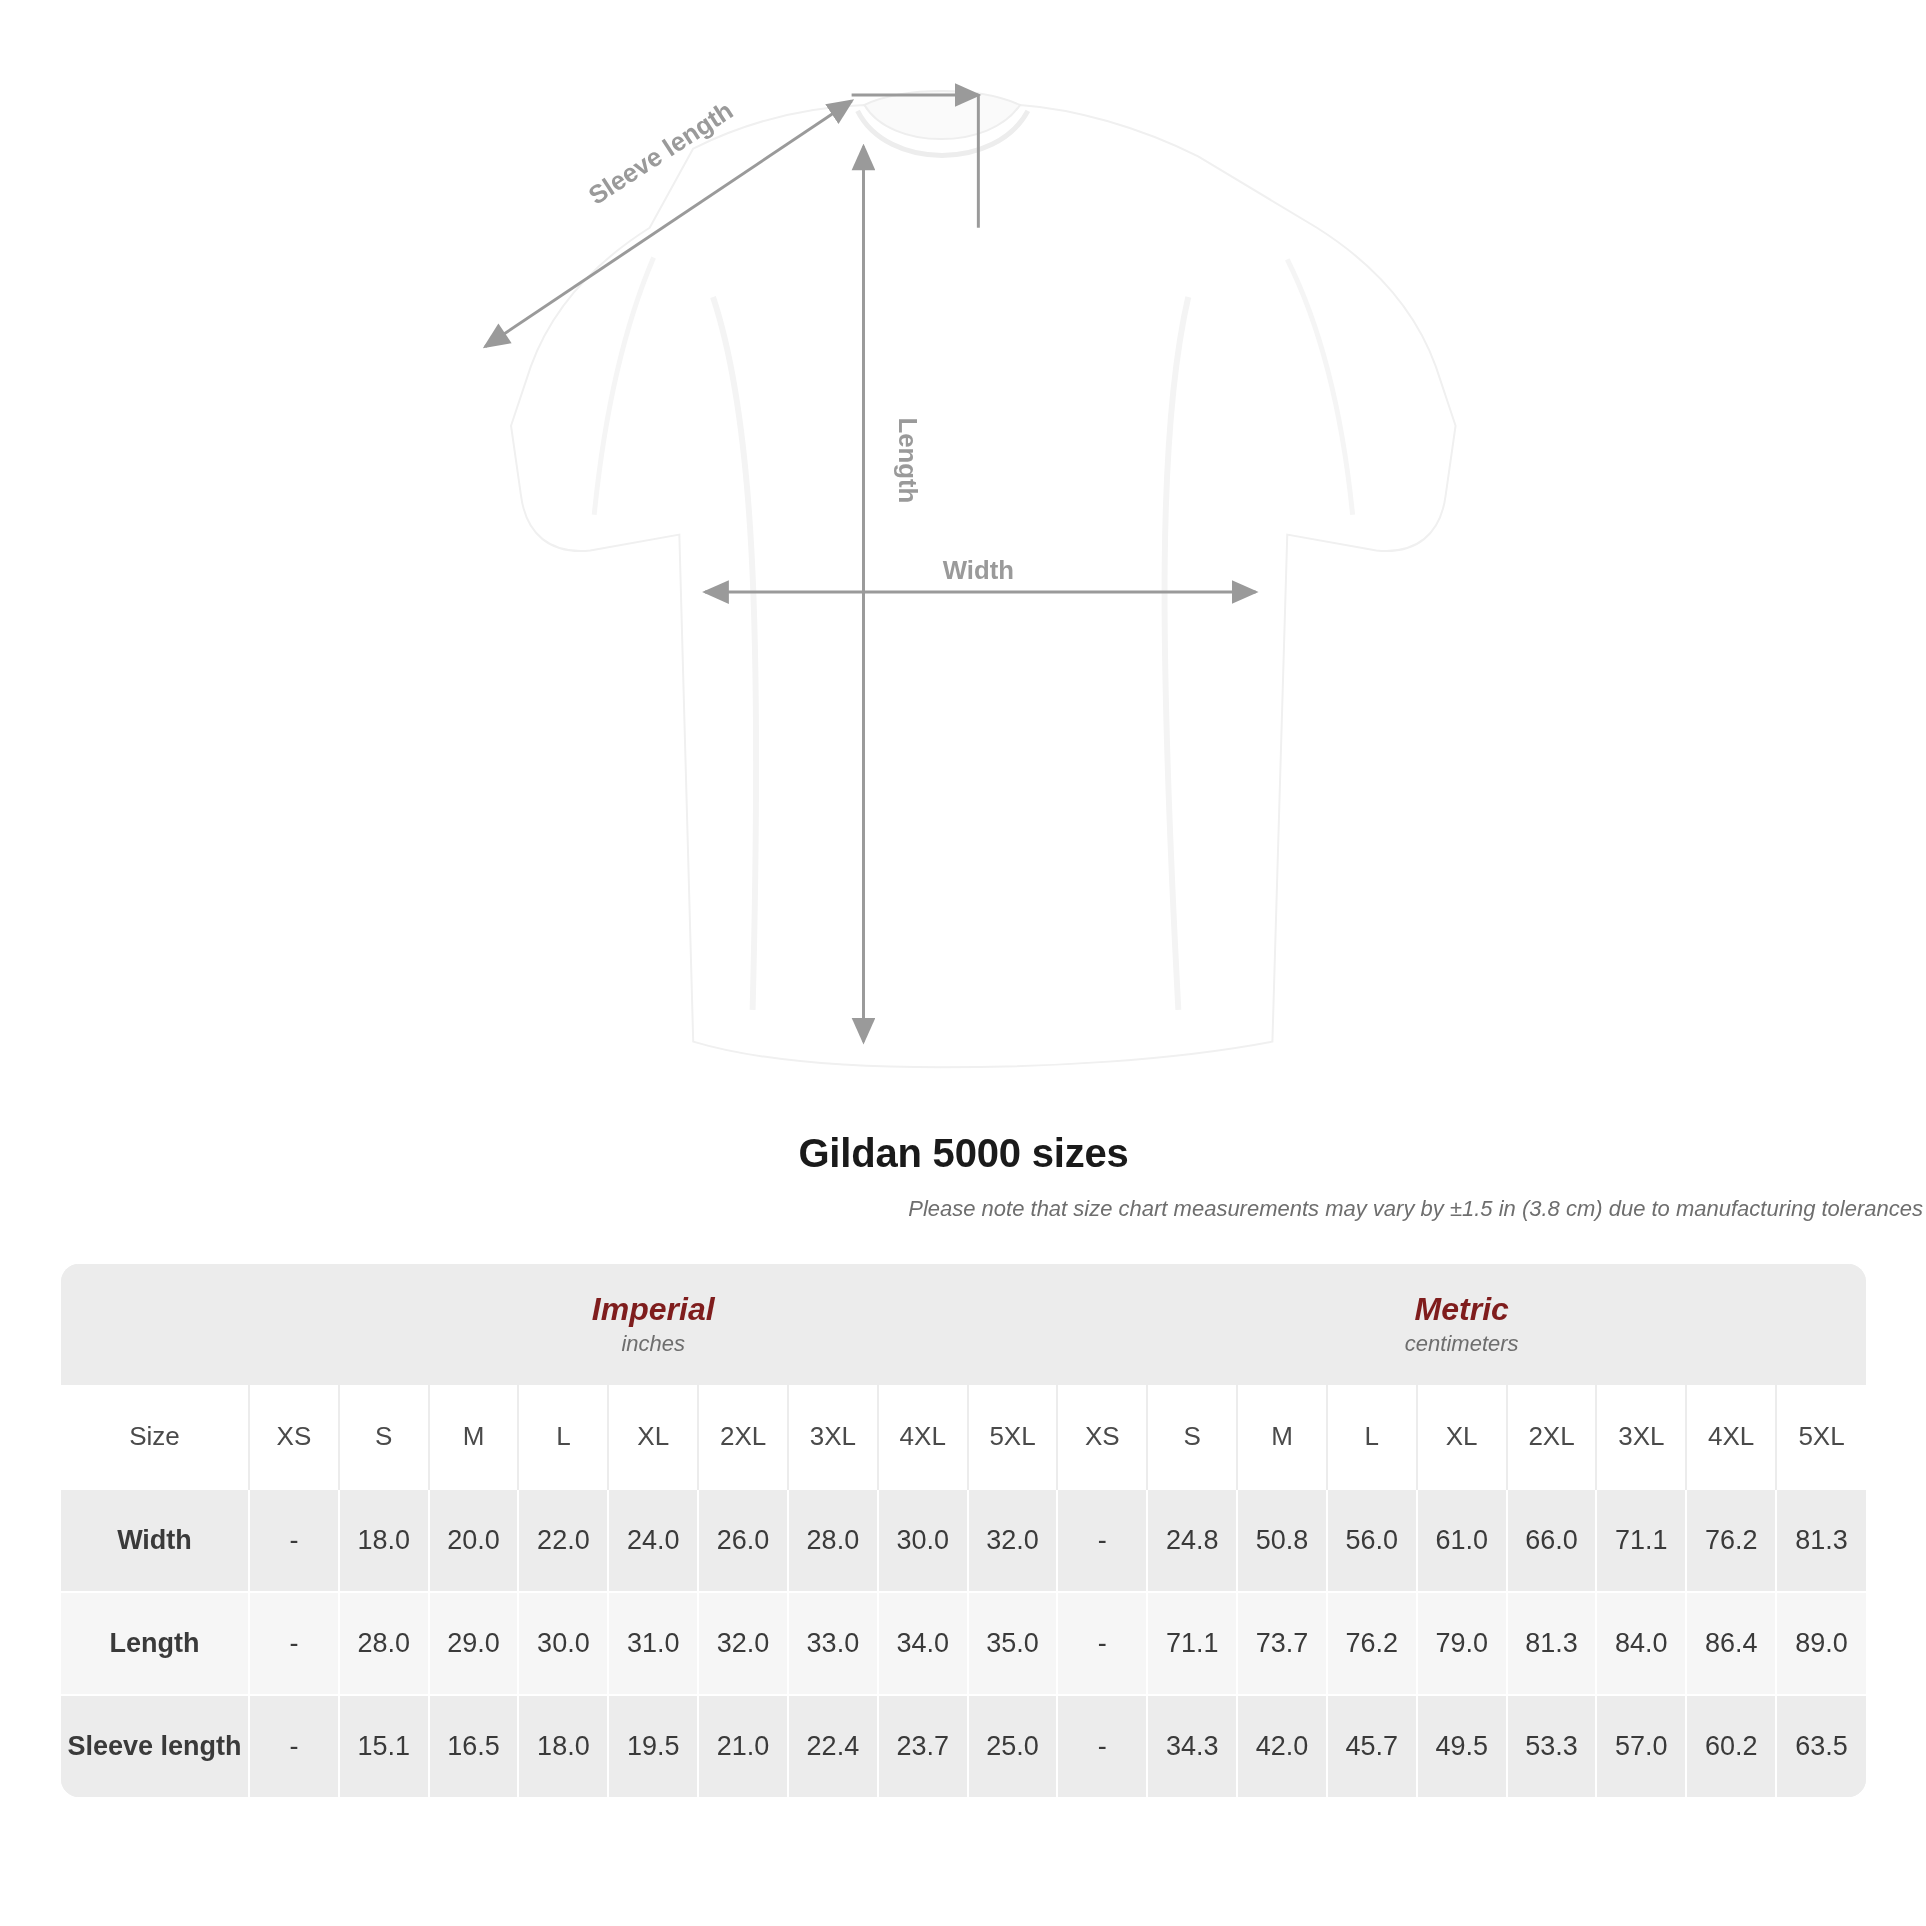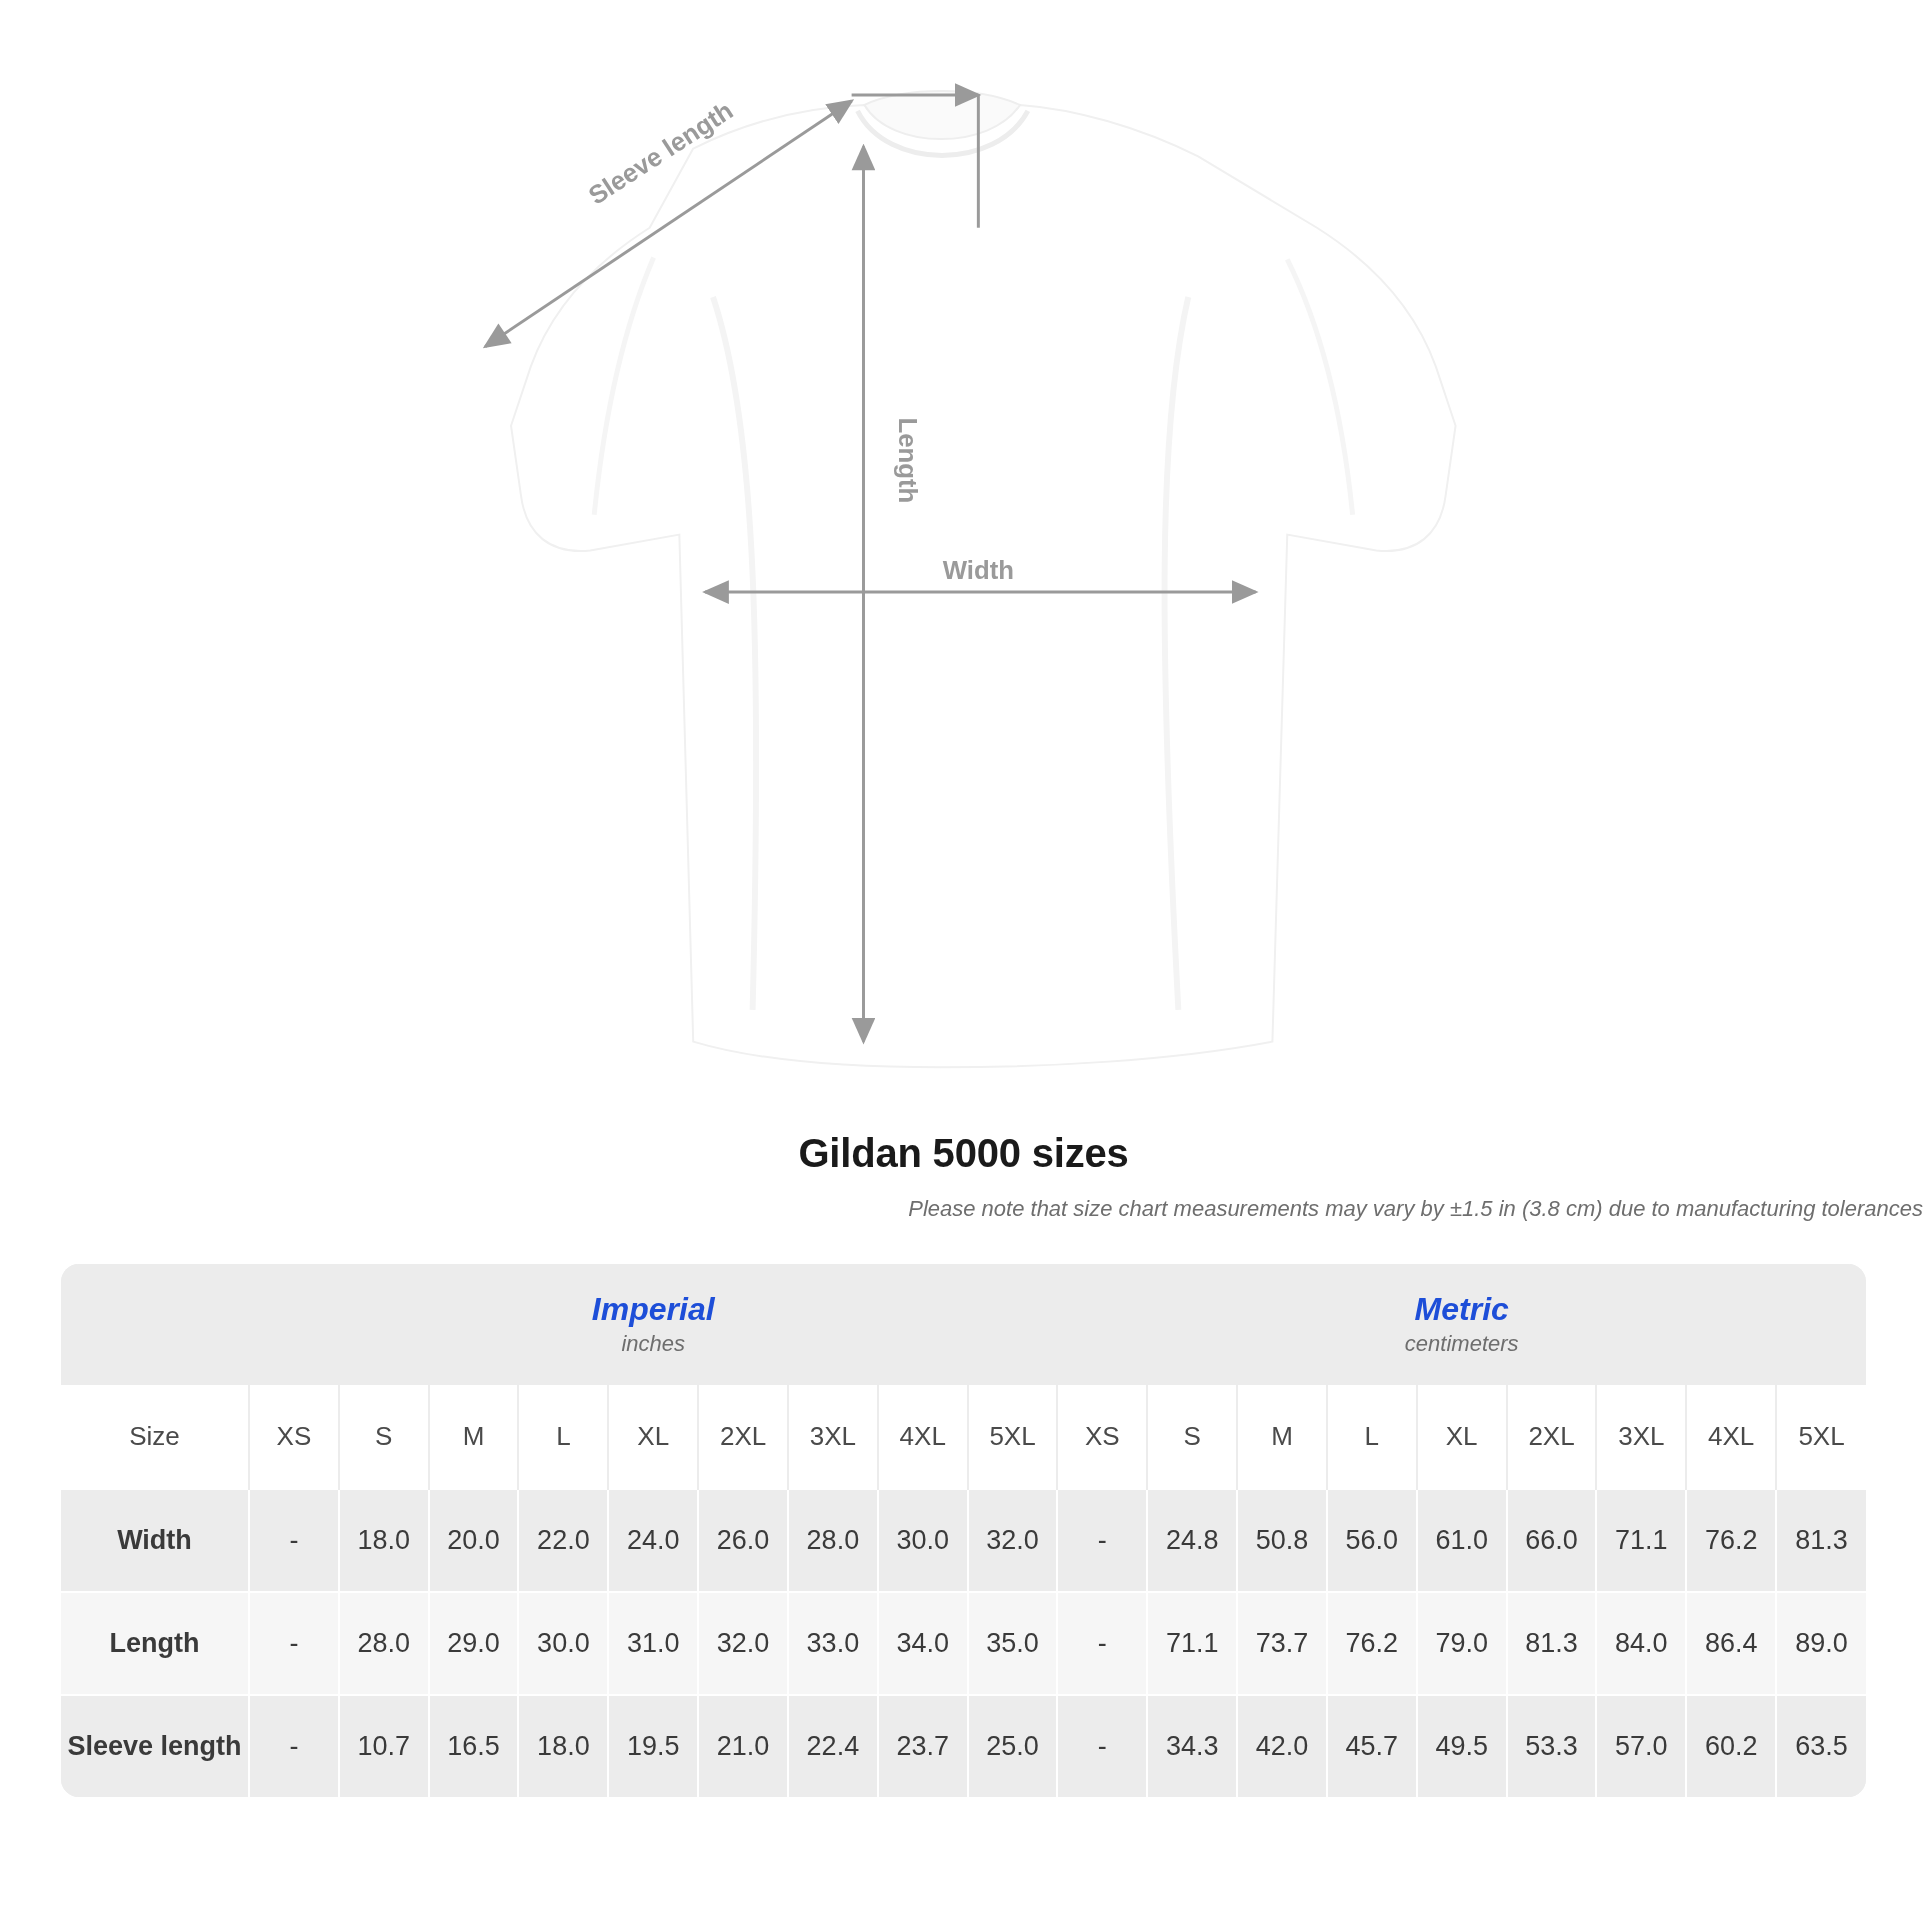--- a/index.html
+++ b/index.html
@@ -72,21 +72,21 @@
   }
   .unit-head-cell {
     height: 121px;
     background: #ececec;
     border: none;
   }
   .unit-name {
     font-size: 32px;
     font-style: italic;
     font-weight: bold;
-    color: #1d4ed8;
+    color: #7f1d1d;
     line-height: 1.25;
   }
   .unit-sub {
     font-size: 22px;
     font-style: italic;
     color: #6e6e6e;
     line-height: 1.4;
     text-align: center;
   }
   .hdr-row td {
@@ -277,21 +277,21 @@
           <td>79.0</td>
           <td>81.3</td>
           <td>84.0</td>
           <td>86.4</td>
           <td>89.0</td>
         </tr>
 
         <tr class="data-row odd">
           <td class="label-col">Sleeve length</td>
           <td>-</td>
-          <td>10.7</td>
+          <td>15.1</td>
           <td>16.5</td>
           <td>18.0</td>
           <td>19.5</td>
           <td>21.0</td>
           <td>22.4</td>
           <td>23.7</td>
           <td>25.0</td>
           <td>-</td>
           <td>34.3</td>
           <td>42.0</td>

